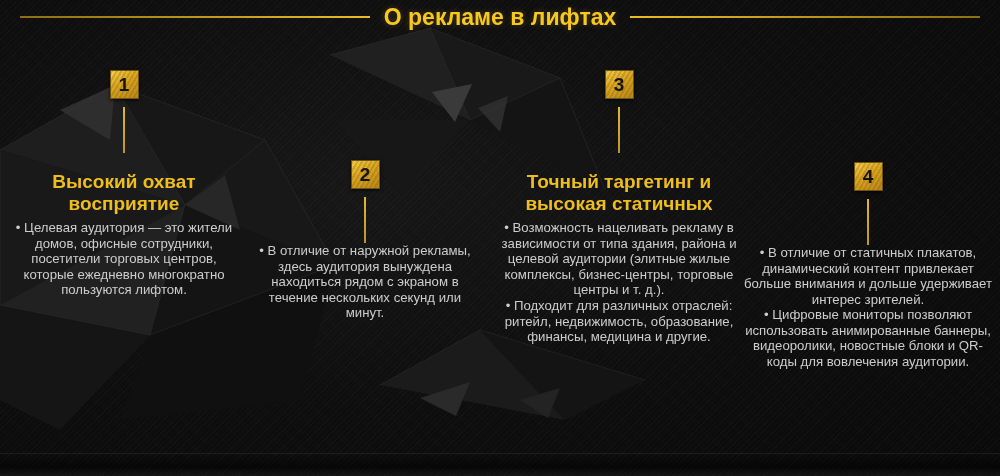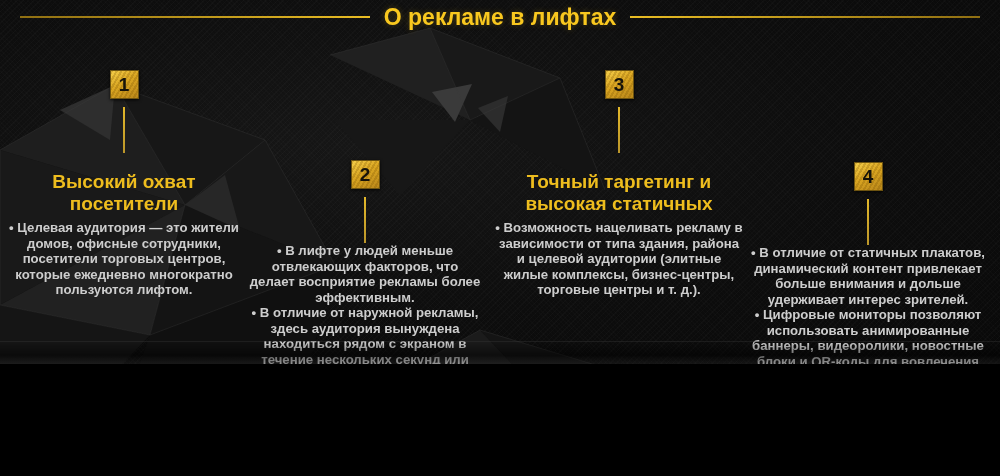--- a/index.html
+++ b/index.html
@@ -4,21 +4,21 @@
 <style>
   html, body {
     margin: 0;
     padding: 0;
     background: #000;
     font-family: "Liberation Sans", "DejaVu Sans", sans-serif;
   }
   .slide {
     position: relative;
     width: 1000px;
-    height: 364px;
+    height: 476px;
     overflow: hidden;
     background:
       repeating-linear-gradient(135deg, rgba(255,255,255,0.018) 0 1px, rgba(0,0,0,0) 1px 4px),
       repeating-linear-gradient(45deg, rgba(255,255,255,0.012) 0 1px, rgba(0,0,0,0) 1px 3px),
       radial-gradient(ellipse at 35% 40%, #161616 0%, #0d0d0d 55%, #090909 100%);
   }
   .bg-polys {
     position: absolute;
     inset: 0;
     pointer-events: none;
@@ -98,21 +98,21 @@
     color: #eebd1e;
     font-size: 19px;
     font-weight: bold;
     line-height: 1.16;
   }
   .col-body {
     color: #cdcdcd;
     font-size: 13.2px;
     line-height: 1.18;
   }
-  .col-body p { margin: 0; font-weight: bold; }
+  .col-body p { margin: 0; }
 </style>
 </head>
 <body>
 
 <div class="slide">
 
   <svg class="bg-polys" viewBox="0 0 1000 476" xmlns="http://www.w3.org/2000/svg">
 
     <polygon points="0,150 115,85 185,205" fill="#1e1e1e"></polygon>
     <polygon points="115,85 265,140 185,205" fill="#171717"></polygon>
@@ -149,41 +149,41 @@
 
   <div class="header">
     <div class="rule left"></div>
     <div class="title">О рекламе в лифтах</div>
     <div class="rule right"></div>
   </div>
 
   <div class="col col1">
     <div class="badge">1</div>
     <div class="connector"></div>
-    <div class="col-title">Высокий охват посетители</div>
+    <div class="col-title">Высокий охват восприятие</div>
     <div class="col-body">
       <p>• Целевая аудитория — это жители домов, офисные сотрудники, посетители торговых центров, которые ежедневно многократно пользуются лифтом.</p>
     </div>
   </div>
 
   <div class="col col2">
     <div class="badge">2</div>
     <div class="connector"></div>
     <div class="col-body">
-      <p>• В лифте у людей меньше отвлекающих факторов, что делает восприятие рекламы более эффективным.</p>
       <p>• В отличие от наружной рекламы, здесь аудитория вынуждена находиться рядом с экраном в течение нескольких секунд или минут.</p>
     </div>
   </div>
 
   <div class="col col3">
     <div class="badge">3</div>
     <div class="connector"></div>
     <div class="col-title">Точный таргетинг и высокая статичных</div>
     <div class="col-body">
       <p>• Возможность нацеливать рекламу в зависимости от типа здания, района и целевой аудитории (элитные жилые комплексы, бизнес-центры, торговые центры и т. д.).</p>
+      <p>• Подходит для различных отраслей: ритейл, недвижимость, образование, финансы, медицина и другие.</p>
     </div>
   </div>
 
   <div class="col col4">
     <div class="badge">4</div>
     <div class="connector"></div>
     <div class="col-body">
       <p>• В отличие от статичных плакатов, динамический контент привлекает больше внимания и дольше удерживает интерес зрителей.</p>
       <p>• Цифровые мониторы позволяют использовать анимированные баннеры, видеоролики, новостные блоки и QR-коды для вовлечения аудитории.</p>
     </div>

